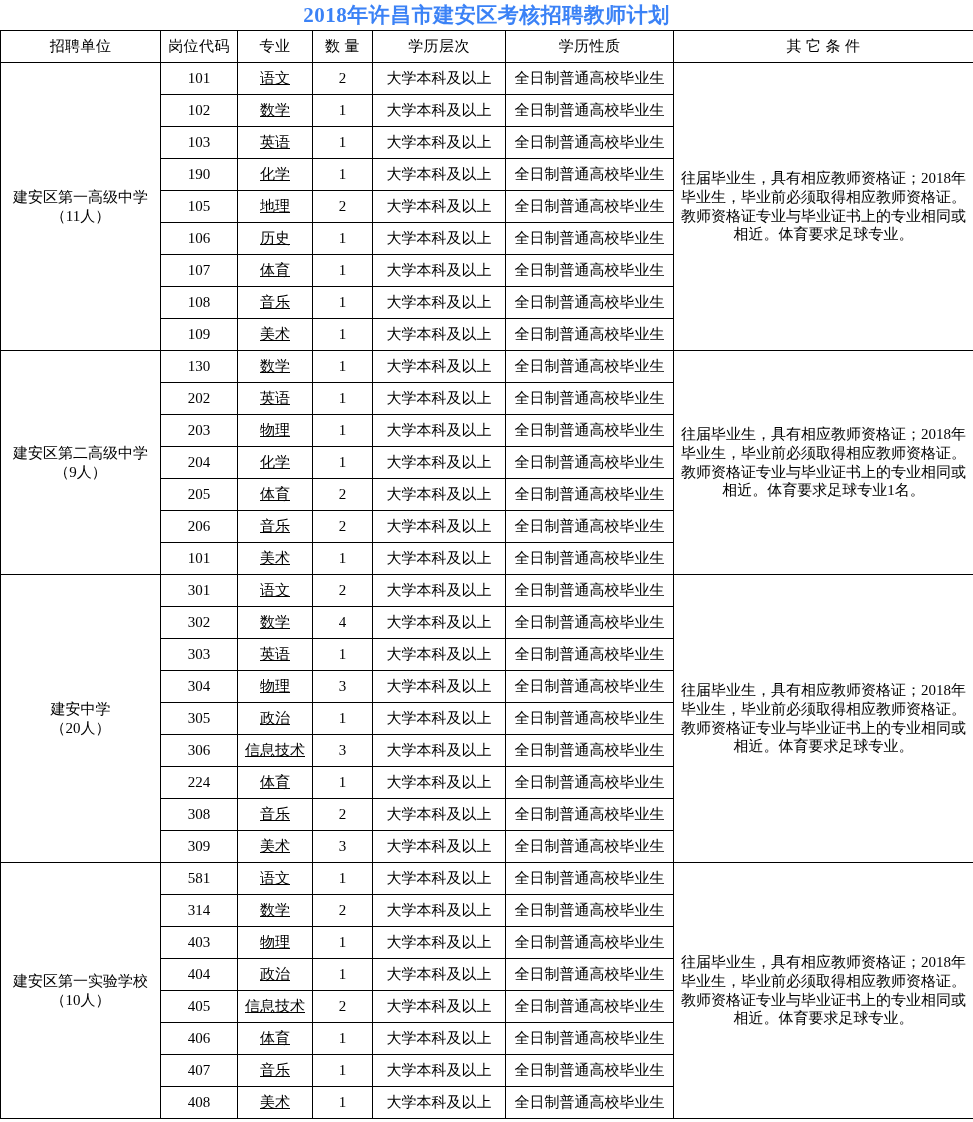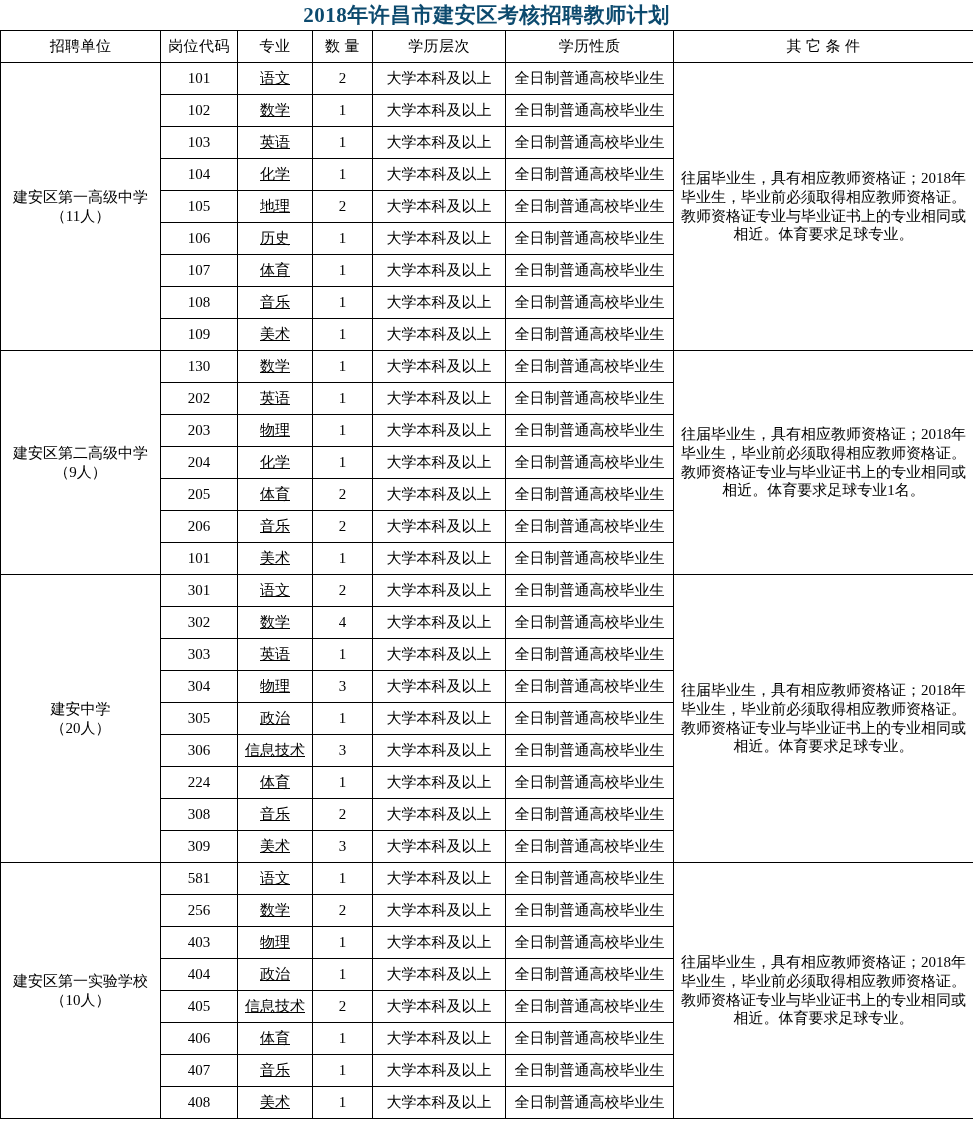--- a/index.html
+++ b/index.html
@@ -23,21 +23,21 @@
     background: #fff;
   }
   .doc-title {
     text-align: center;
     font-family: "Liberation Serif", "DejaVu Serif", serif;
     font-weight: bold;
     font-size: 21px;
     line-height: 30px;
     height: 30px;
     letter-spacing: 0.5px;
-    color: #0c4a6e;
+    color: #3b82f6;
     white-space: nowrap;
   }
   table.plan {
     border-collapse: collapse;
     table-layout: fixed;
     width: 973px;
     margin: 0;
   }
   table.plan td, table.plan th {
     border: 1px solid #000;
@@ -139,21 +139,21 @@
           <td class="c-nature">全日制普通高校毕业生</td>
         </tr>
         <tr>
           <td class="c-code">103</td>
           <td class="c-major">英语</td>
           <td class="c-qty">1</td>
           <td class="c-level">大学本科及以上</td>
           <td class="c-nature">全日制普通高校毕业生</td>
         </tr>
         <tr>
-          <td class="c-code">104</td>
+          <td class="c-code">190</td>
           <td class="c-major">化学</td>
           <td class="c-qty">1</td>
           <td class="c-level">大学本科及以上</td>
           <td class="c-nature">全日制普通高校毕业生</td>
         </tr>
         <tr>
           <td class="c-code">105</td>
           <td class="c-major">地理</td>
           <td class="c-qty">2</td>
           <td class="c-level">大学本科及以上</td>
@@ -315,21 +315,21 @@
             <div>（10人）</div>
           </td>
           <td class="c-code">581</td>
           <td class="c-major">语文</td>
           <td class="c-qty">1</td>
           <td class="c-level">大学本科及以上</td>
           <td class="c-nature">全日制普通高校毕业生</td>
           <td class="c-cond" rowspan="8">往届毕业生，具有相应教师资格证；2018年毕业生，毕业前必须取得相应教师资格证。教师资格证专业与毕业证书上的专业相同或相近。体育要求足球专业。</td>
         </tr>
         <tr>
-          <td class="c-code">256</td>
+          <td class="c-code">314</td>
           <td class="c-major">数学</td>
           <td class="c-qty">2</td>
           <td class="c-level">大学本科及以上</td>
           <td class="c-nature">全日制普通高校毕业生</td>
         </tr>
         <tr>
           <td class="c-code">403</td>
           <td class="c-major">物理</td>
           <td class="c-qty">1</td>
           <td class="c-level">大学本科及以上</td>

